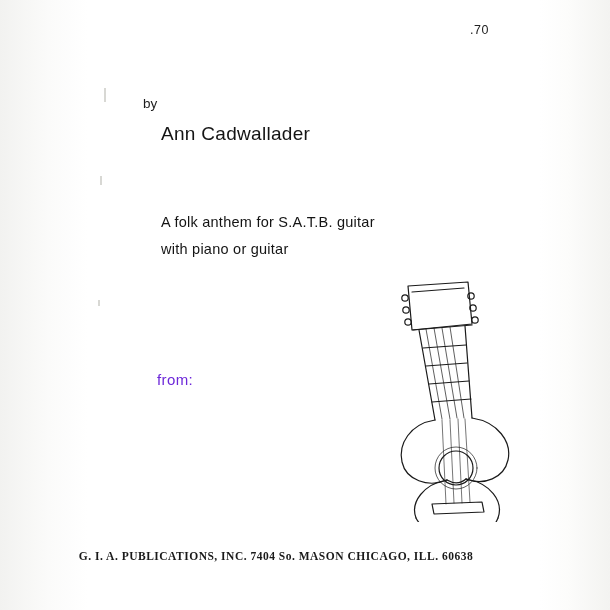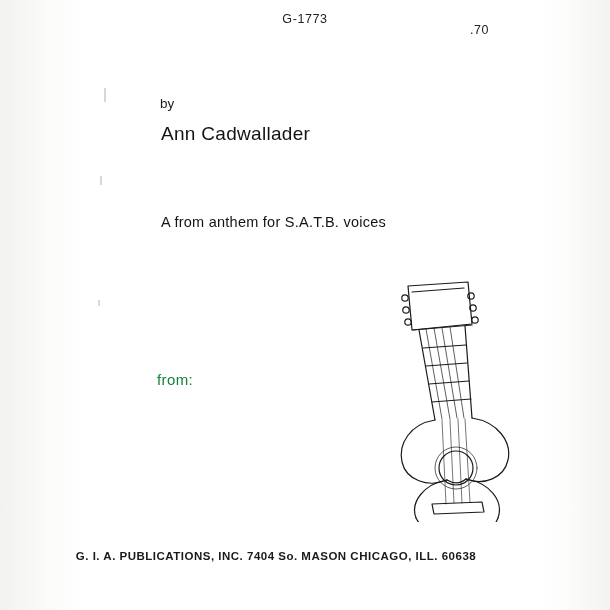--- a/index.html
+++ b/index.html
@@ -58,21 +58,21 @@
     top: 52px;
     left: 160px;
     font-size: 21px;
     font-weight: bold;
     letter-spacing: 1.1px;
     color: #141414;
   }
   .by-line {
     position: absolute;
     top: 96px;
-    left: 160px;
+    left: 143px;
     font-size: 13.5px;
     color: #1c1c1c;
   }
   .composer {
     position: absolute;
     top: 123px;
     left: 161px;
     font-size: 19px;
     letter-spacing: 0.3px;
     color: #141414;
@@ -94,21 +94,21 @@
     letter-spacing: 0.25px;
     color: #141414;
   }
 
   .from-label {
     position: absolute;
     top: 371px;
     left: 157px;
     font-size: 15px;
     letter-spacing: 0.4px;
-    color: #15803d;
+    color: #6d28d9;
   }
 
   
   .collection {
     position: absolute;
     left: 153px;
     top: 396px;
     width: 260px;
   }
   .collection-line {
@@ -130,21 +130,21 @@
 
   .publisher {
     position: absolute;
     top: 550px;
     left: 0;
     width: 552px;
     text-align: center;
     font-size: 11.5px;
     letter-spacing: 0.5px;
     color: #1a1a1a;
-    font-family: Liberation Sans, sans-serif;
+    font-family: Liberation Serif, serif;
     font-weight: bold;
   }
 
   .guitar {
     position: absolute;
     top: 272px;
     left: 372px;
     width: 200px;
     height: 250px;
   }
@@ -153,27 +153,27 @@
 <body>
 
 <div id="page">
 
   <div class="scan-edge-left"></div>
   <div class="scan-edge-right"></div>
   <div class="scan-speck" style="top:88px; left:104px; width:2px; height:14px;"></div>
   <div class="scan-speck" style="top:176px; left:100px; width:2px; height:9px;"></div>
   <div class="scan-speck" style="top:300px; left:98px; width:2px; height:6px;"></div>
 
-  <div class="catalog-number">G-1773</div>
   <div class="price">.70</div>
 
   <div class="by-line">by</div>
   <div class="composer">Ann Cadwallader</div>
 
-  <div class="desc-line1">A from anthem for S.A.T.B. voices</div>
+  <div class="desc-line1">A folk anthem for S.A.T.B. guitar</div>
+  <div class="desc-line2">with piano or guitar</div>
 
   <div class="from-label">from:</div>
 
 
   <svg class="guitar" viewBox="0 0 200 250">
     <g fill="none" stroke="#1a1a1a" stroke-width="1.2" stroke-linecap="round" stroke-linejoin="round">
 
       <path d="M36 14 L96 10 L100 52 L40 58 Z"></path>
       <path d="M40 20 L92 16"></path>
 

